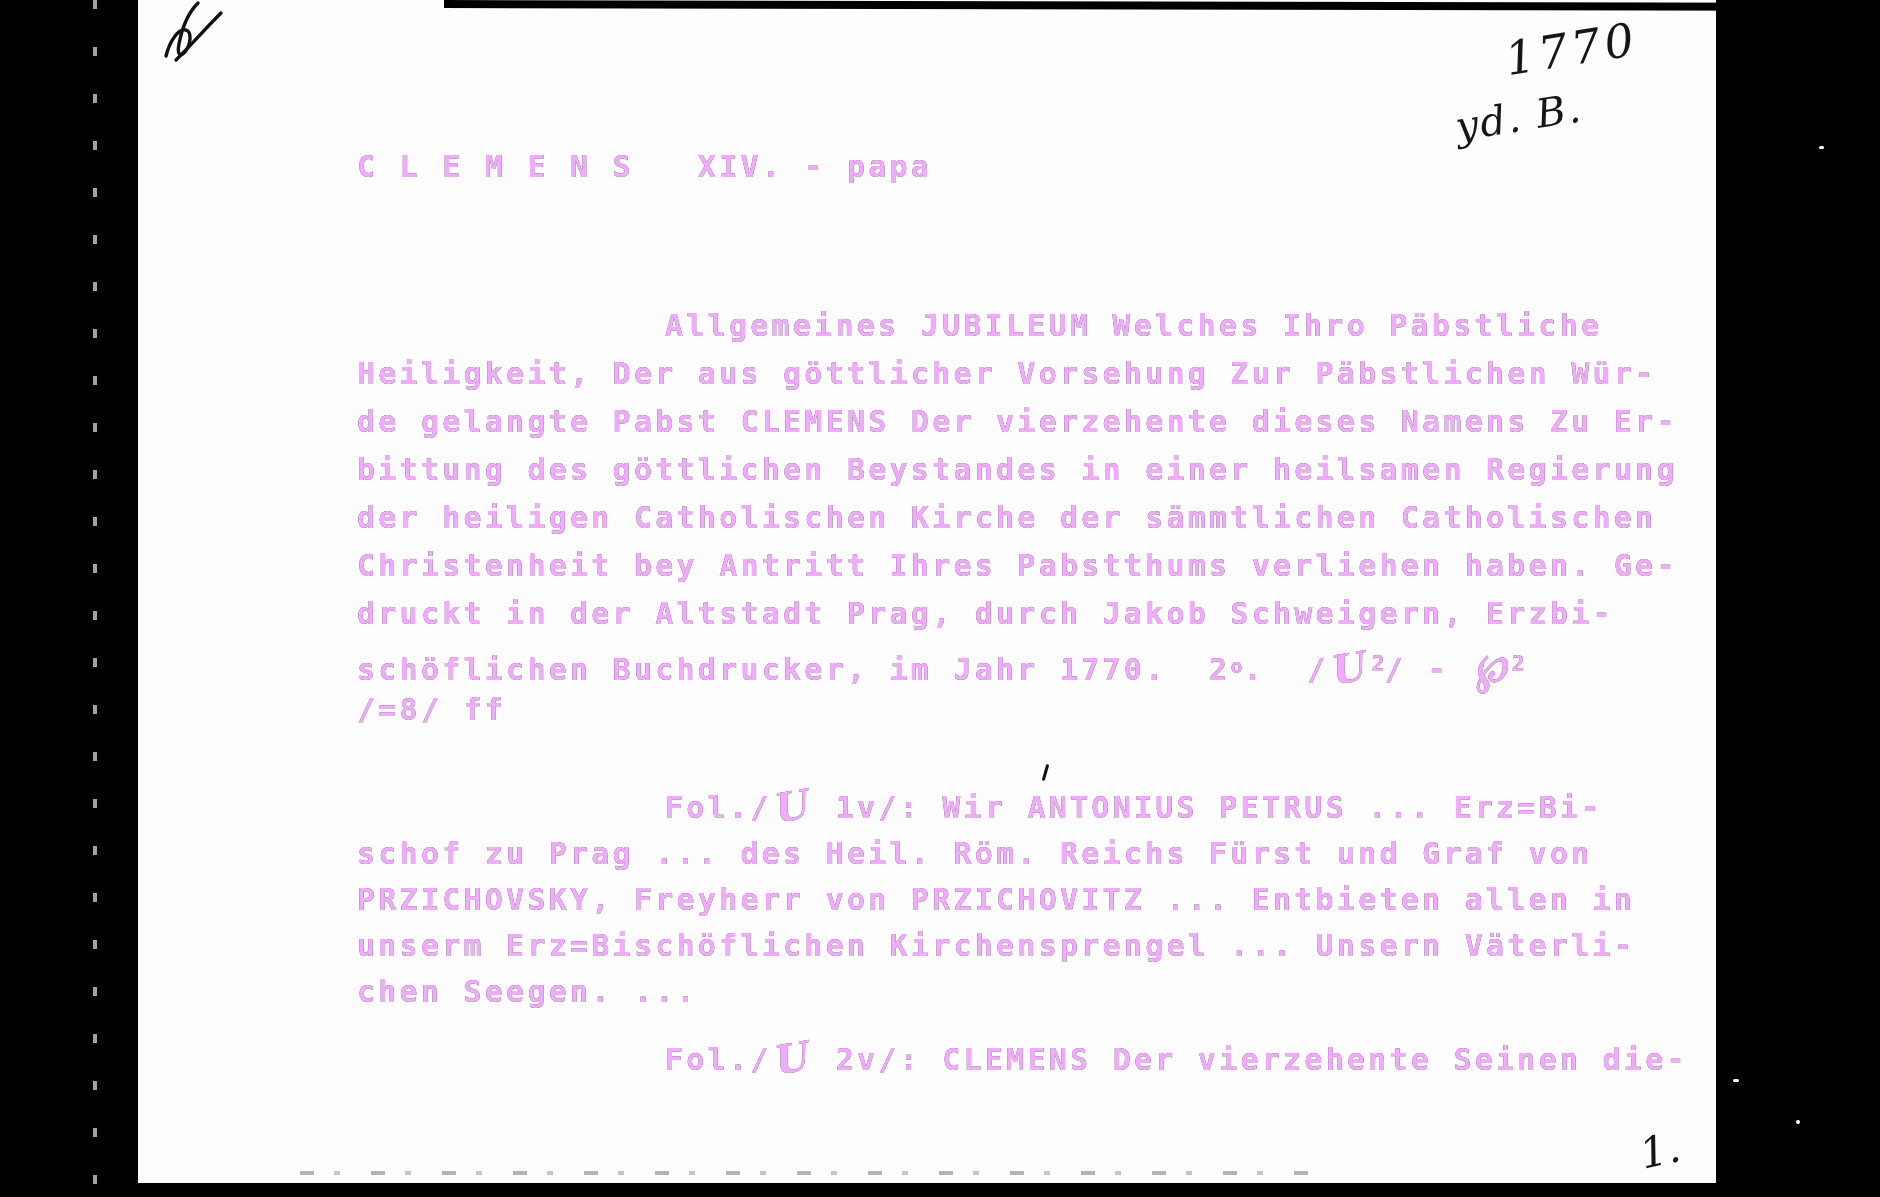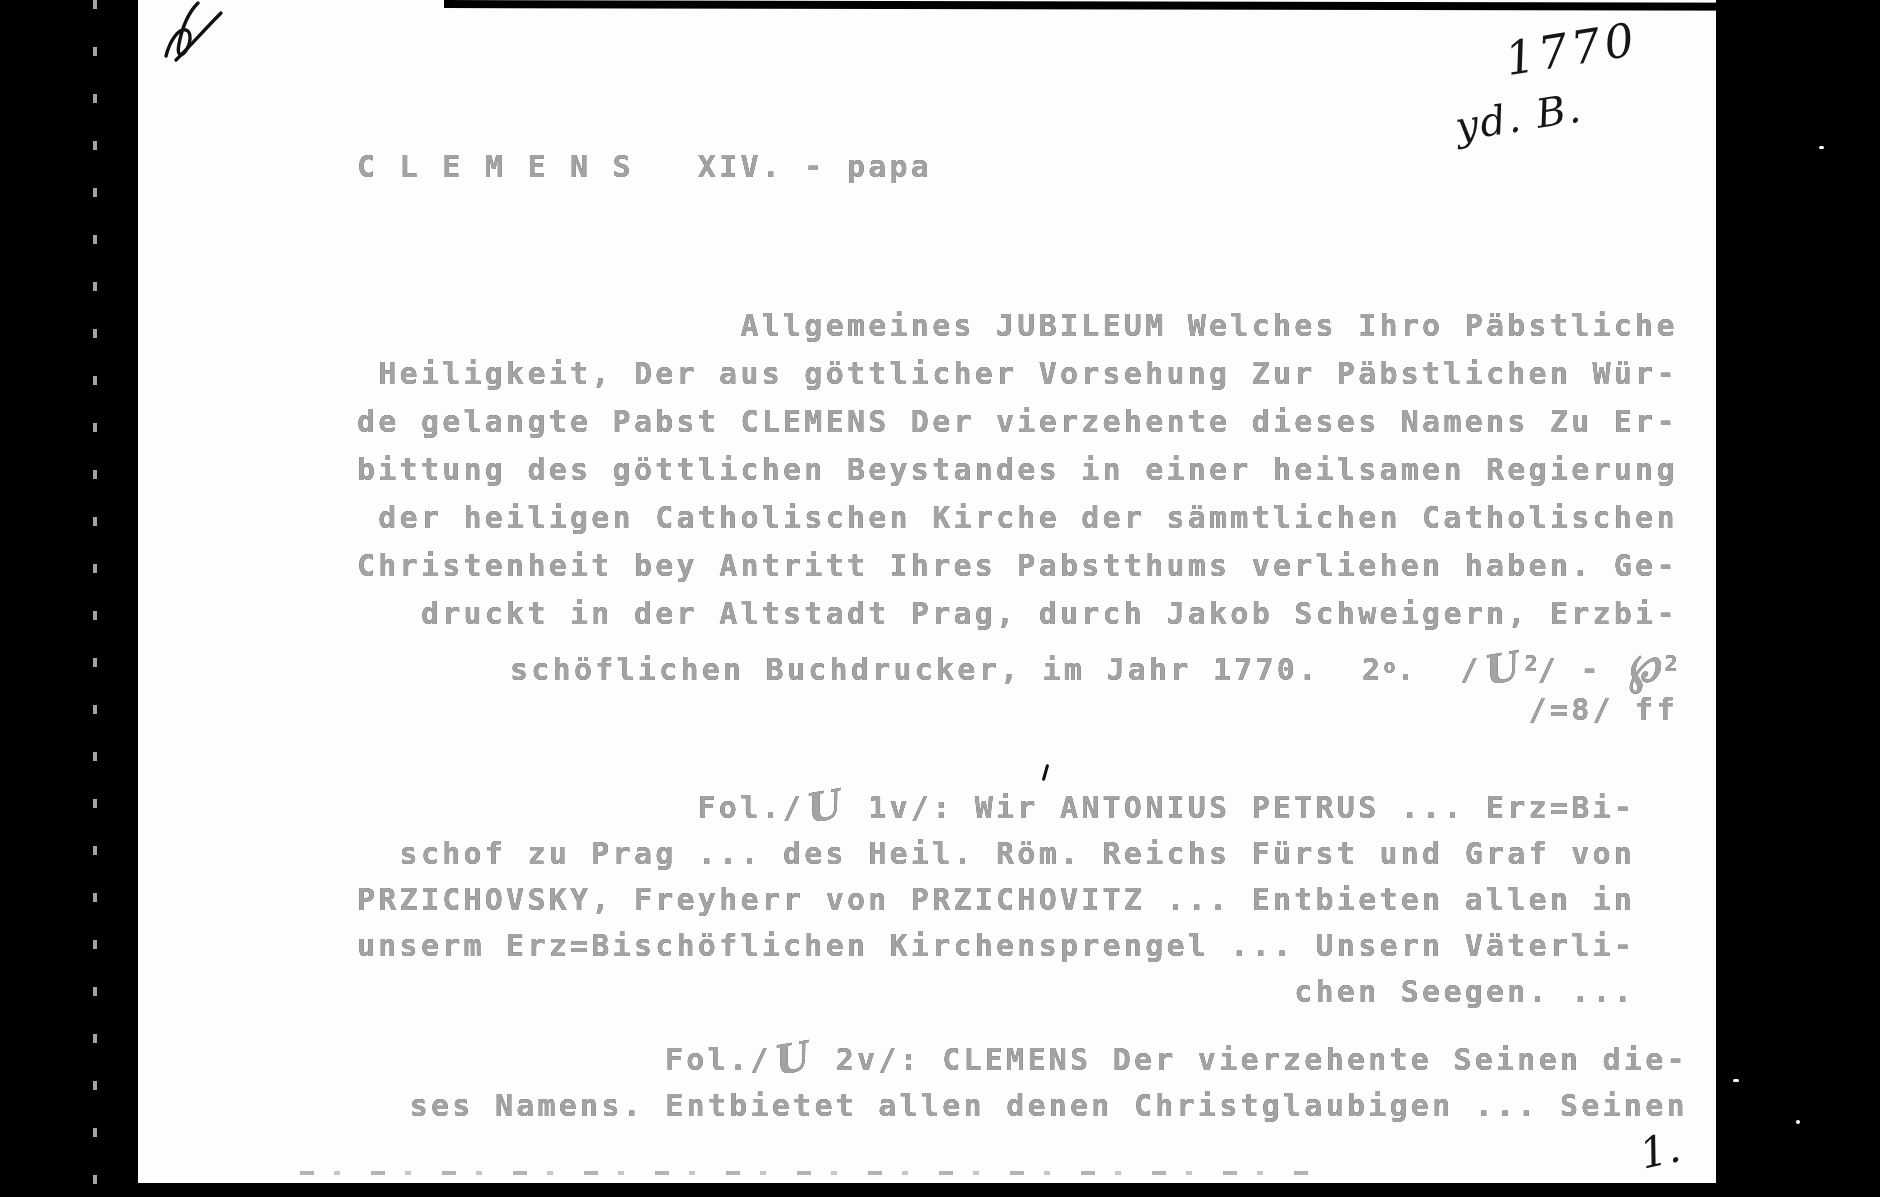--- a/index.html
+++ b/index.html
@@ -16,23 +16,23 @@
   .top-edge{position:absolute;left:306px;top:0;width:1412px;height:8px;background:#000;
     transform:rotate(0.12deg);transform-origin:left top;}
   .noise-line{position:absolute;left:300px;top:1171px;width:1010px;height:4px;opacity:.55;
     background:repeating-linear-gradient(to right,#777 0 14px, transparent 14px 34px, #999 34px 40px, transparent 40px 71px);}
   .speck{position:absolute;background:#fff;border-radius:2px;}
   .speck.s1{left:1819px;top:146px;width:5px;height:3px;}
   .speck.s2{left:1733px;top:1079px;width:6px;height:3px;}
   .speck.s3{left:1796px;top:1120px;width:4px;height:4px;}
 
   
-  .typed{position:absolute;color:#a3a3a3;font-family:"DejaVu Sans Mono",monospace;
+  .typed{position:absolute;color:#f0abfc;font-family:"DejaVu Sans Mono",monospace;
     font-weight:bold;font-size:30px;letter-spacing:3.24px;white-space:pre;
-    text-shadow:0 0 .5px rgba(0,0,0,.8);text-align:right;}
+    text-shadow:0 0 .5px rgba(0,0,0,.8);}
   .heading{left:357px;top:149px;}
   .para{left:357px;}
   .para .line{display:block;}
   .p1{top:306px;} .p1 .line{height:48px;line-height:40px;}
   .p2{top:788px;} .p2 .line{height:46px;line-height:40px;}
   .p3{top:1040px;} .p3 .line{height:46px;line-height:40px;}
   .line.indent{padding-left:308px;}
   sup.ts{font-size:20px;letter-spacing:1px;position:relative;top:4px;vertical-align:super;}
   sup.hs{font-size:22px;letter-spacing:0;position:relative;top:2px;vertical-align:super;}
   .hw-letter{font-family:"DejaVu Serif",serif;font-style:italic;font-weight:bold;
@@ -64,21 +64,21 @@
     <g fill="none" stroke="#111" stroke-width="3.4" stroke-linecap="round">
       <path d="M52,3 C43,12 36,28 33,44 C31,54 34,58 39,52 C45,44 46,32 40,30 C33,28 24,40 20,56"></path>
       <path d="M30,60 C44,46 60,28 75,13"></path>
     </g>
   </svg>
 
   <div class="typed heading">C L E M E N S   XIV. - papa</div>
 
   <div class="typed para p1"><div class="line indent"><span>Allgemeines JUBILEUM Welches Ihro Päbstliche</span></div><div class="line"><span>Heiligkeit, Der aus göttlicher Vorsehung Zur Päbstlichen Wür-</span></div><div class="line"><span>de gelangte Pabst CLEMENS Der vierzehente dieses Namens Zu Er-</span></div><div class="line"><span>bittung des göttlichen Beystandes in einer heilsamen Regierung</span></div><div class="line"><span>der heiligen Catholischen Kirche der sämmtlichen Catholischen</span></div><div class="line"><span>Christenheit bey Antritt Ihres Pabstthums verliehen haben. Ge-</span></div><div class="line"><span>druckt in der Altstadt Prag, durch Jakob Schweigern, Erzbi-</span></div><div class="line"><span>schöflichen Buchdrucker, im Jahr 1770.  2</span><sup class="ts">o</sup><span>.  /</span><span class="hw-letter">U</span><sup class="hs">2</sup><span>/ - </span><span class="hw-letter">℘</span><sup class="hs">2</sup></div><div class="line"><span>/=8/ ff</span></div></div>
   <div class="typed para p2"><div class="line indent"><span>Fol./</span><span class="hw-letter">U</span><span> 1v/: Wir ANTONIUS PETRUS ... Erz=Bi-</span></div><div class="line"><span>schof zu Prag ... des Heil. Röm. Reichs Fürst und Graf von</span></div><div class="line"><span>PRZICHOVSKY, Freyherr von PRZICHOVITZ ... Entbieten allen in</span></div><div class="line"><span>unserm Erz=Bischöflichen Kirchensprengel ... Unsern Väterli-</span></div><div class="line"><span>chen Seegen. ...</span></div></div>
-  <div class="typed para p3"><div class="line indent"><span>Fol./</span><span class="hw-letter">U</span><span> 2v/: CLEMENS Der vierzehente Seinen die-</span></div><div class="line"><span>ses Namens. Entbietet allen denen Christglaubigen ... Seinen</span></div></div>
+  <div class="typed para p3"><div class="line indent"><span>Fol./</span><span class="hw-letter">U</span><span> 2v/: CLEMENS Der vierzehente Seinen die-</span></div></div>
 
   <div class="stray-mark"></div>
 
   <div class="handwriting hw-year">1770</div>
   <div class="handwriting hw-note">yd. B.</div>
   <div class="handwriting hw-pagenum">1.</div>
 
   <div class="noise-line"></div>
   <div class="speck s1"></div>
   <div class="speck s2"></div>

